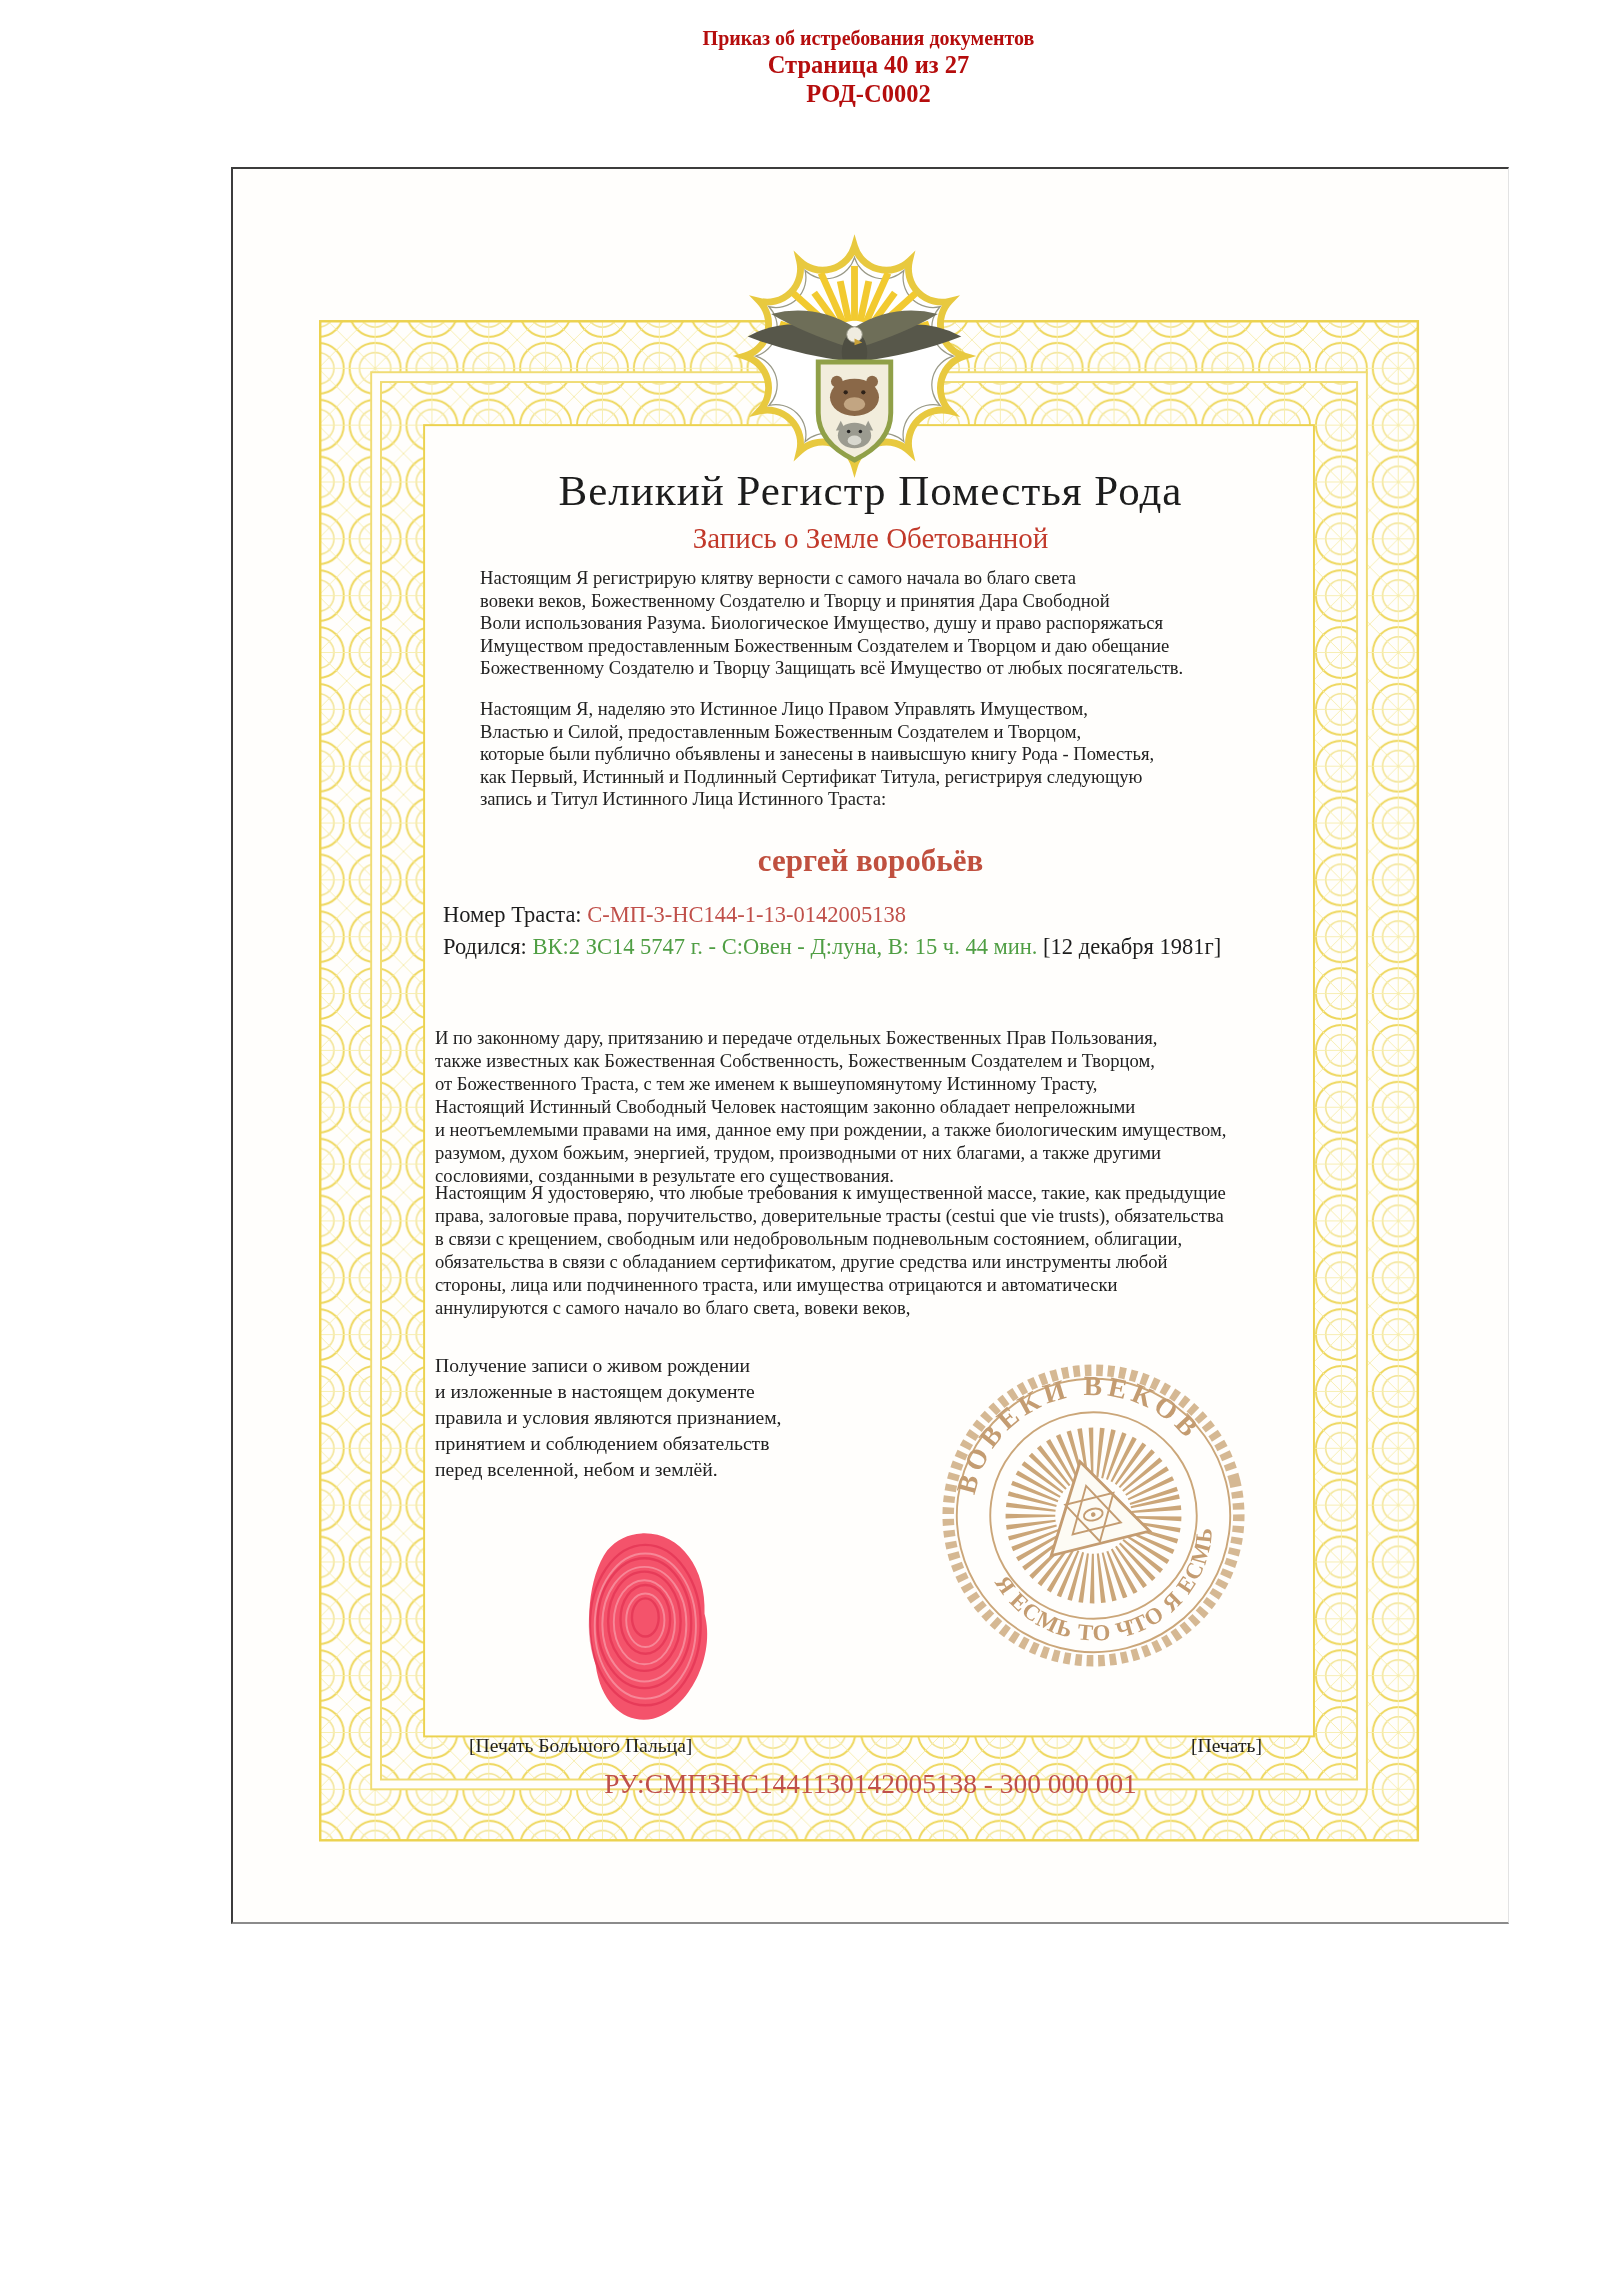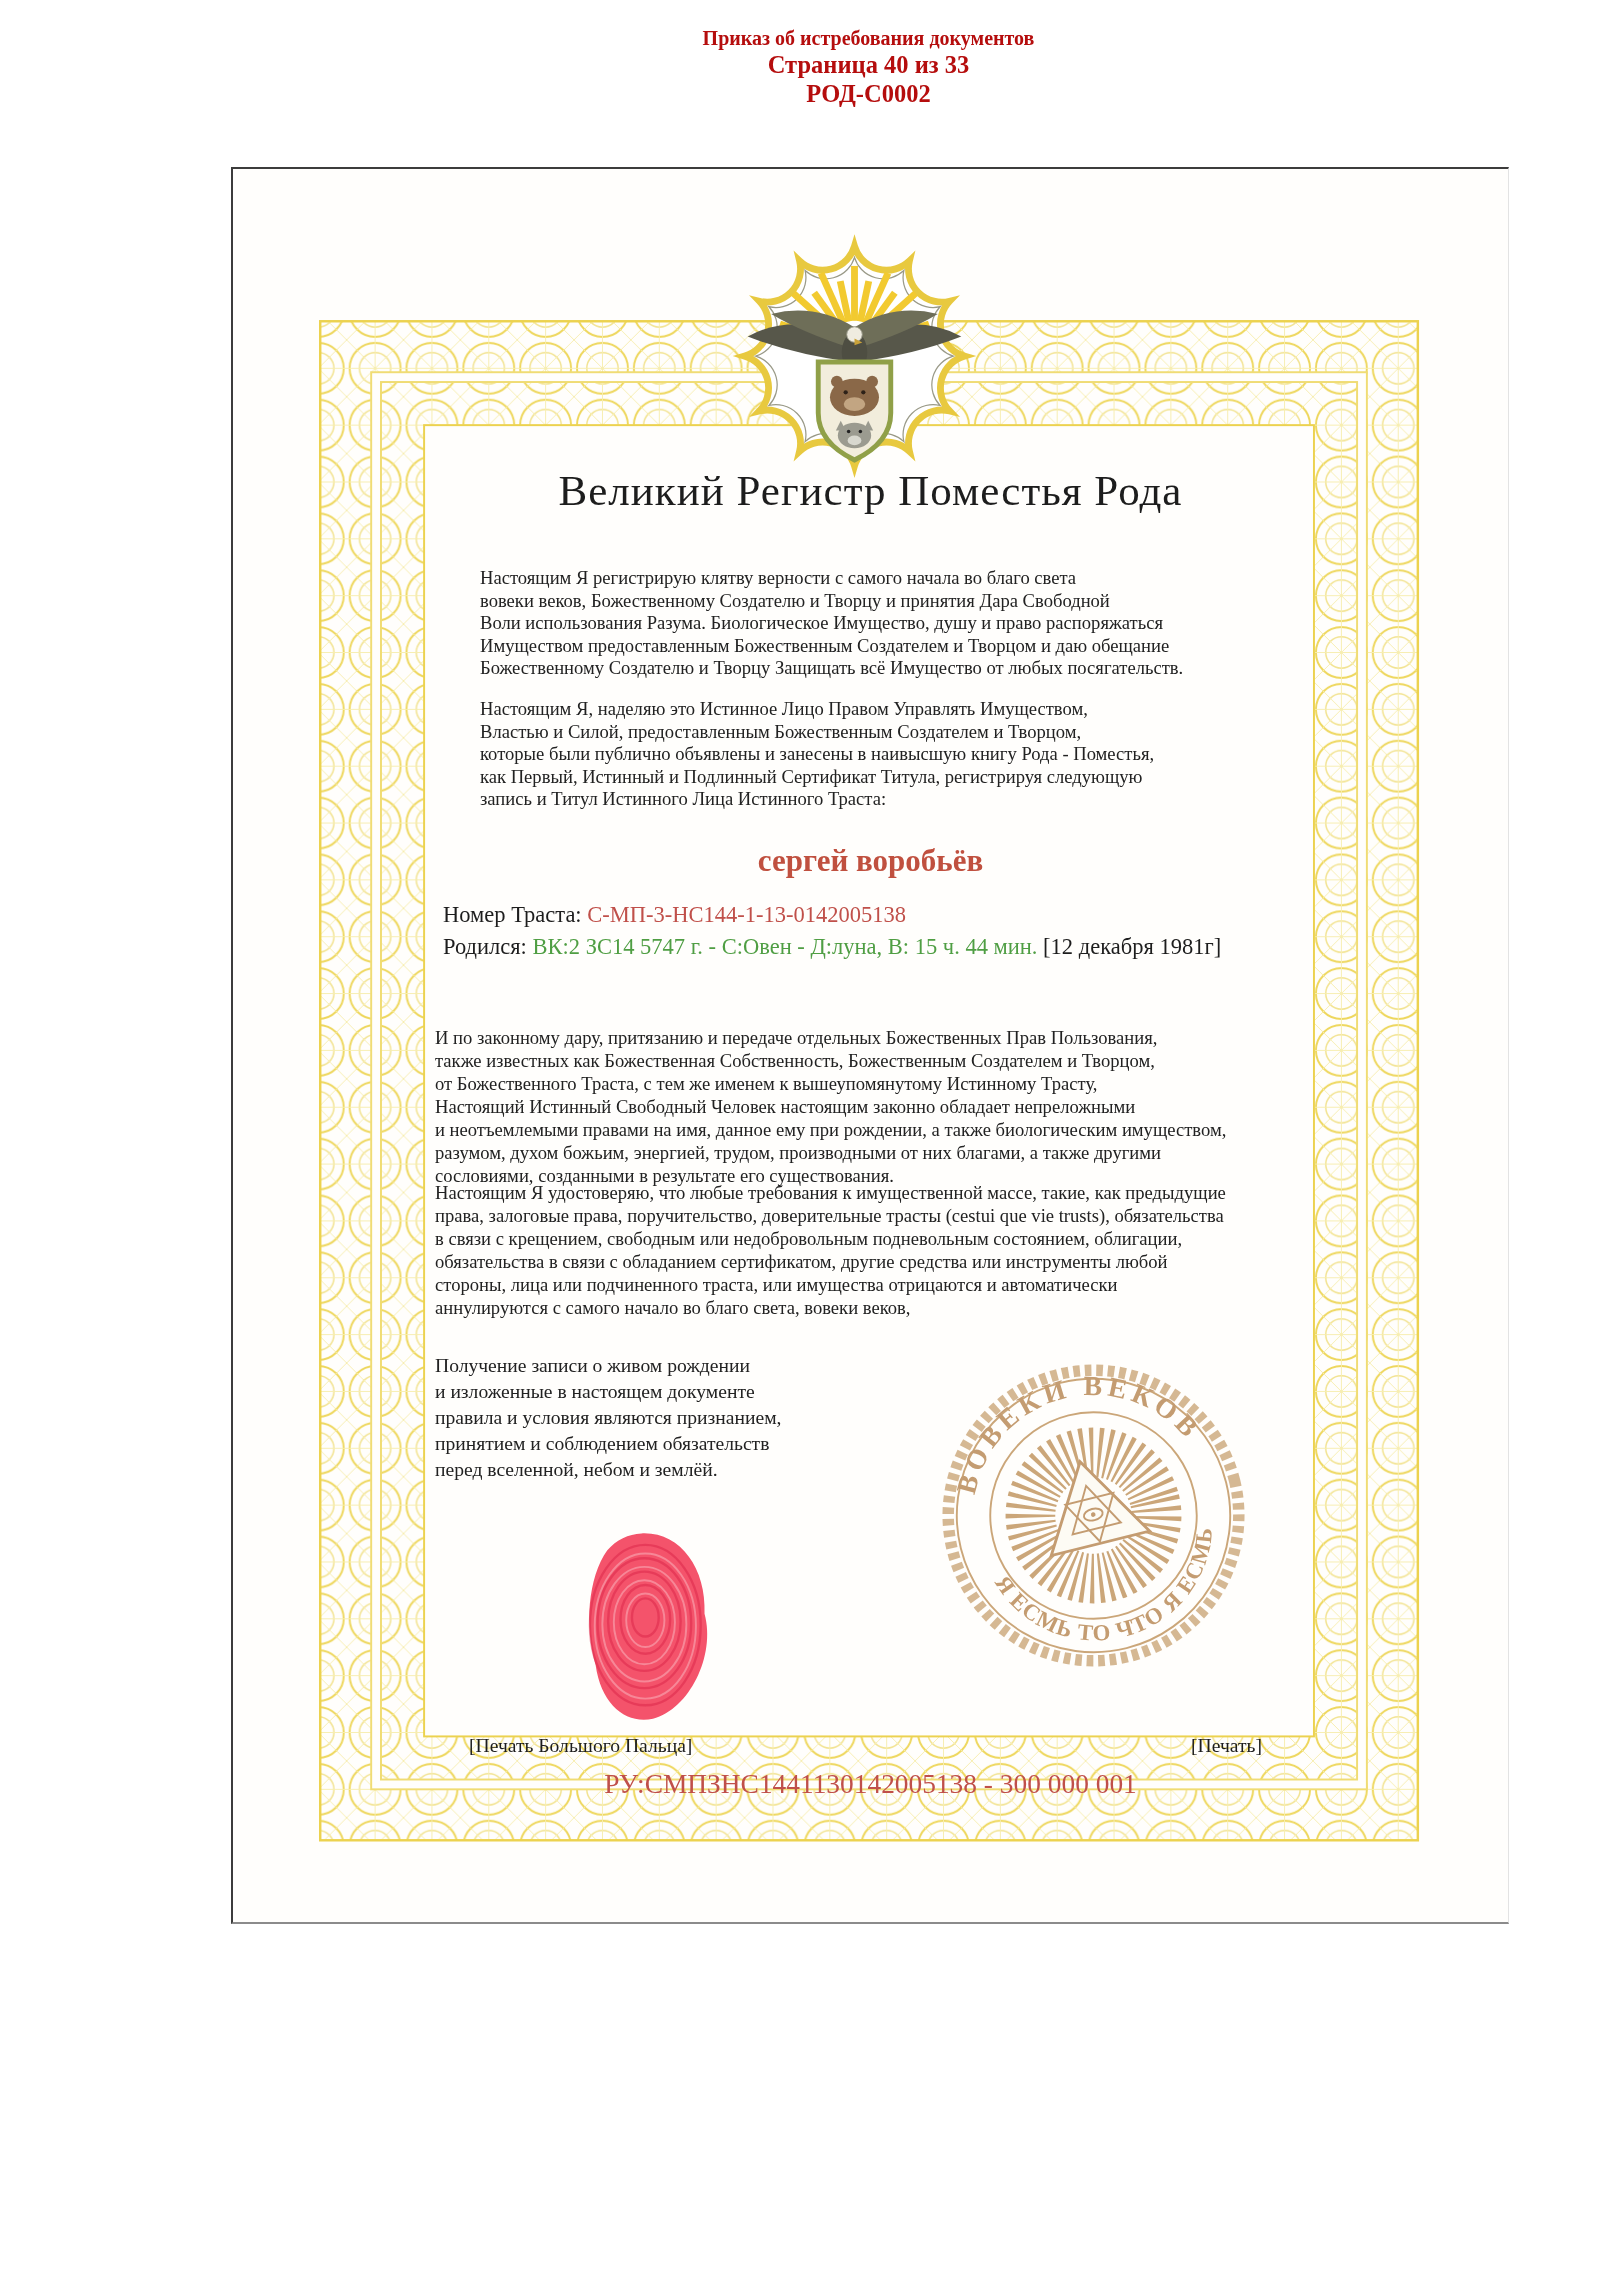--- a/index.html
+++ b/index.html
@@ -44,21 +44,21 @@
                    font-size:27.4px;color:#c0504a;}
   .seal-text{font-family:"Liberation Serif","DejaVu Serif",serif;font-weight:bold;fill:#bc8f5e;}
 </style>
 </head>
 <body>
 
 <div class="stage">
 
   <div class="doc-header">
     <div class="h1">Приказ об истребования документов</div>
-    <div class="h2">Страница 40 из 33</div>
+    <div class="h2">Страница 40 из 27</div>
     <div class="h3">РОД-С0002</div>
   </div>
 
   <div class="page">
 
     <svg class="frame-svg" width="1275" height="1753" viewBox="0 0 1301 1788">
       <defs>
         <pattern id="lace" width="58" height="58" patternUnits="userSpaceOnUse">
           <circle cx="29" cy="29" r="26" fill="none" stroke="#eed75d" stroke-width="2"></circle>
           <circle cx="29" cy="29" r="16" fill="none" stroke="#f2e391" stroke-width="1.5"></circle>
@@ -123,20 +123,21 @@
           <polygon points="139,196 144,206 134,206" fill="#9b9b90"></polygon>
           <ellipse cx="125" cy="211" rx="17" ry="13" fill="#9b9b90"></ellipse>
           <ellipse cx="125" cy="216" rx="7" ry="5" fill="#d8d8cf"></ellipse>
           <circle cx="119" cy="207" r="1.8" fill="#222"></circle>
           <circle cx="131" cy="207" r="1.8" fill="#222"></circle>
         </g>
       </g>
     </svg>
 
     <div class="cert-title">Великий Регистр Поместья Рода</div>
+    <div class="cert-subtitle">Запись о Земле Обетованной</div>
 
     <div class="para p1">Настоящим Я регистрирую клятву верности с самого начала во благо света
 вовеки веков, Божественному Создателю и Творцу и принятия Дара Свободной
 Воли использования Разума. Биологическое Имущество, душу и право распоряжаться
 Имуществом предоставленным Божественным Создателем и Творцом и даю обещание
 Божественному Создателю и Творцу Защищать всё Имущество от любых посягательств.</div>
     <div class="para p2">Настоящим Я, наделяю это Истинное Лицо Правом Управлять Имуществом,
 Властью и Силой, предоставленным Божественным Создателем и Творцом,
 которые были публично объявлены и занесены в наивысшую книгу Рода - Поместья,
 как Первый, Истинный и Подлинный Сертификат Титула, регистрируя следующую

